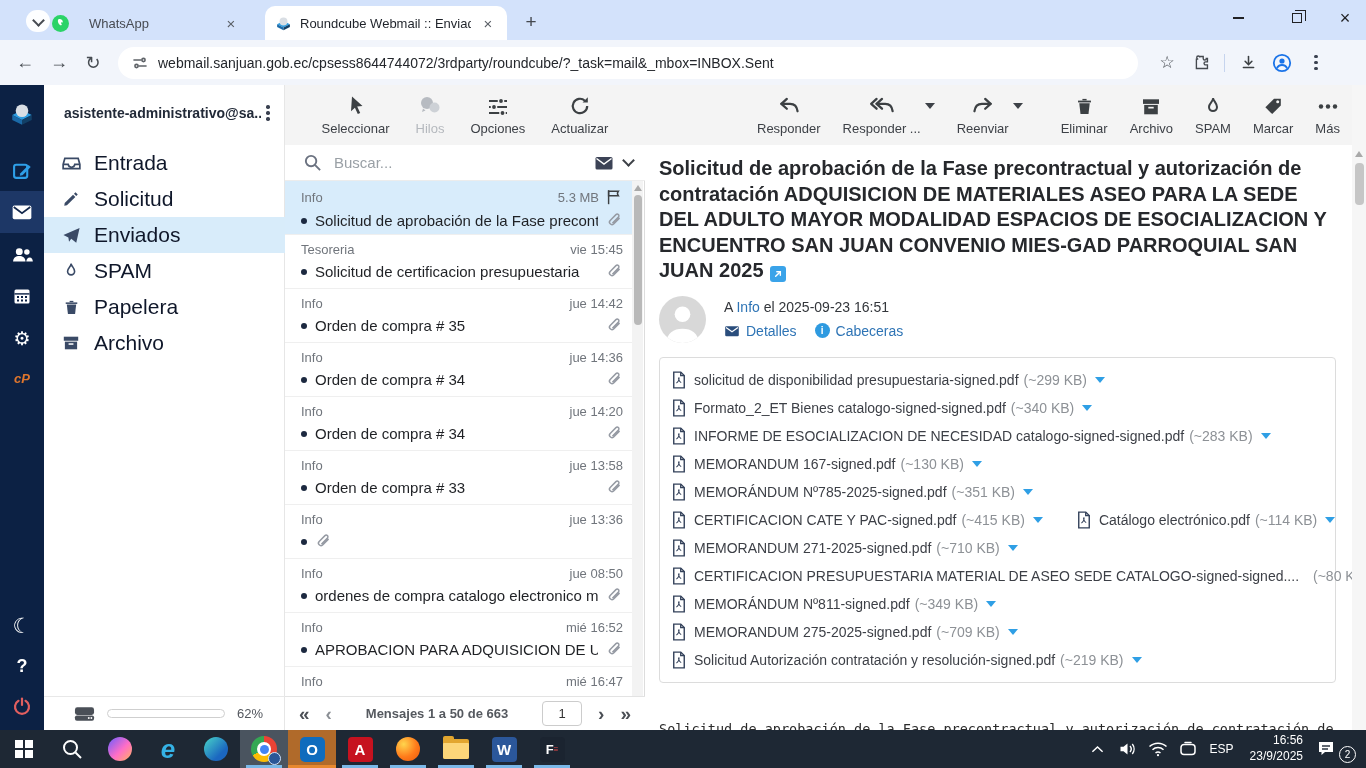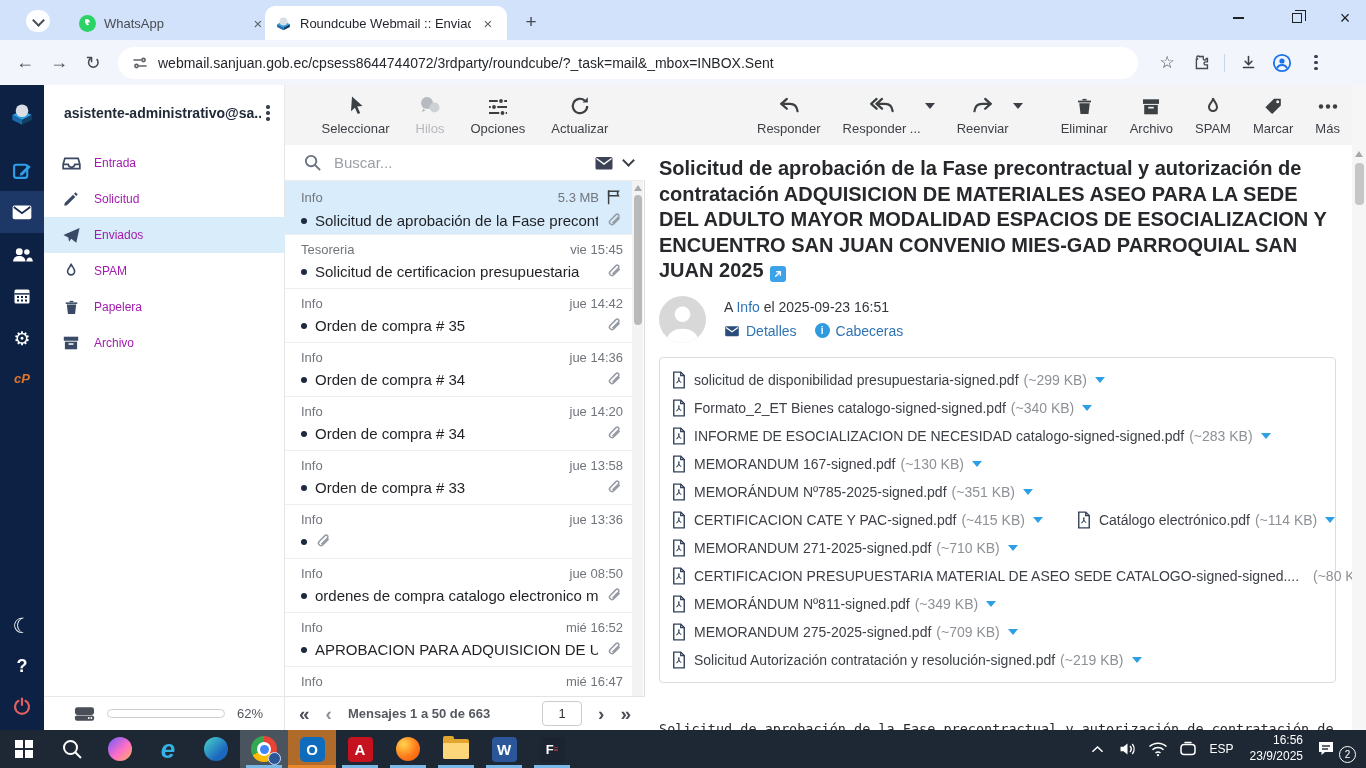--- a/index.html
+++ b/index.html
@@ -8,21 +8,21 @@
           font-family:"Liberation Sans",sans-serif;-webkit-font-smoothing:antialiased;}
   .abs{position:absolute;}
   .ico{display:inline-flex;align-items:center;justify-content:center;flex:none;}
   svg{display:block;}
 
   
   .tabstrip{left:0;top:0;width:1366px;height:40px;background:#d3e2fb;}
   .tabmenu{left:26px;top:10px;width:24px;height:22px;border-radius:11px;background:#fdfeff;
            display:flex;align-items:center;justify-content:center;}
   .tab{top:6px;height:34px;display:flex;align-items:center;padding:0 10px;font-size:13px;color:#474b52;}
-  .tab.inactive{left:69px;width:208px;}
+  .tab.inactive{left:42px;width:208px;gap:12px;}
   .tab.active{left:265px;width:242px;background:#fff;border-radius:10px 10px 0 0;color:#1f232a;}
   .tab .title{flex:1;white-space:nowrap;overflow:hidden;margin:0 8px;}
   .tab .close{font-size:15px;color:#5a5f66;width:18px;text-align:center;cursor:default;}
   .newtab{left:518px;top:9px;width:26px;height:26px;font-size:19px;color:#44484f;
           display:flex;align-items:center;justify-content:center;}
   .winctl{top:0;width:46px;height:36px;display:flex;align-items:center;justify-content:center;color:#202124;}
   .minbar{width:11px;height:1.6px;background:#202124;}
   .restore{width:10px;height:10px;border:1.4px solid #202124;position:relative;background:#d3e2fb;}
   .restore:before{content:"";position:absolute;left:2px;top:-4px;width:10px;height:10px;border:1.4px solid #202124;border-left:none;border-bottom:none;}
   .navbar{left:0;top:40px;width:1366px;height:45px;background:#f2f5fb;display:flex;align-items:center;}
@@ -42,21 +42,21 @@
   .cptext{color:#e0762d;font-weight:bold;font-style:italic;font-size:13px;}
   .moonglyph{color:#fff;font-size:21px;}
   .helpglyph{color:#fff;font-size:18px;font-weight:bold;}
 
   .folders{left:44px;top:0;width:241px;height:645px;background:#fff;border-right:1px solid #e6e6e6;}
   .acctrow{position:absolute;left:0;top:12px;width:241px;height:32px;display:flex;align-items:center;padding:0 10px 0 20px;}
   .acctmail{flex:1;font-size:14px;font-weight:bold;color:#222a38;white-space:nowrap;overflow:hidden;}
   .kebab{width:14px;display:flex;flex-direction:column;align-items:center;gap:2.5px;}
   .kebab i{width:3.4px;height:3.4px;border-radius:50%;background:#3a4150;}
   .folderlist{position:absolute;left:0;top:60px;width:241px;}
-  .folder{height:36px;display:flex;align-items:center;padding-left:16px;font-size:12px;color:#a21caf;}
+  .folder{height:36px;display:flex;align-items:center;padding-left:16px;font-size:21px;color:#0f172a;}
   .folder .ico{width:22px;margin-right:12px;}
   .folder.sel{background:#d8ecfa;}
   .quotarow{position:absolute;left:0;bottom:0;width:241px;height:34px;border-top:1px solid #e8e8e8;
             display:flex;align-items:center;padding:0 12px 0 30px;gap:12px;}
   .quotabar{width:118px;height:9px;border:1px solid #cfcfcf;border-radius:5px;background:#fff;overflow:hidden;}
   .quotafill{height:100%;width:62%;background:#69c2f3;border-radius:5px;}
   .quotapct{font-size:13px;color:#53575e;}
 
   .listcol{left:285px;top:0;width:360px;height:645px;background:#fff;border-right:1px solid #ddd;}
   .ltoolbar{position:absolute;left:0;top:0;width:360px;height:60px;background:#f4f4f4;
@@ -79,21 +79,21 @@
   .mline2{display:flex;align-items:center;margin-top:6px;gap:8px;}
   .dot{width:6px;height:6px;border-radius:50%;background:#1c2940;flex:none;}
   .subj{flex:1;min-width:0;font-size:15px;color:#1f2125;white-space:nowrap;overflow:hidden;}
   .lscroll{position:absolute;right:1px;top:96px;width:11px;height:515px;background:#f3f3f3;}
   .lthumb{position:absolute;left:1.5px;top:14px;width:8px;height:130px;background:#b9b9b9;border-radius:4px;}
   .scrolltri{width:0;height:0;border-left:4.5px solid transparent;border-right:4.5px solid transparent;border-bottom:6px solid #a9a9a9;margin:4px auto 0;}
   .pagerow{position:absolute;left:0;bottom:0;width:360px;height:34px;background:#fff;border-top:1px solid #e3e3e3;
            display:flex;align-items:center;padding:0 14px;gap:16px;}
   .pglyph{font-size:19px;color:#4b4f55;font-weight:bold;line-height:1;}
   .pglyph.dim{color:#8b8f95;}
-  .pagelabel{flex:1;text-align:left;font-size:13px;font-weight:bold;color:#55595f;}
+  .pagelabel{flex:1;text-align:center;font-size:13px;font-weight:bold;color:#55595f;}
   .pageinput{width:40px;height:25px;border:1px solid #ccc;border-radius:4px;text-align:center;font-size:13px;color:#333;font-family:inherit;}
 
   .msgview{left:645px;top:0;width:721px;height:645px;background:#fff;}
   .mtoolbar{position:absolute;left:0;top:0;width:721px;height:60px;background:#f4f4f4;
             display:flex;align-items:flex-start;padding:9px 0 0 112px;gap:22px;}
   .mcontent{position:absolute;left:0;top:60px;width:707px;height:585px;overflow:hidden;}
   .subject{margin:11px 14px 0;width:672px;font-size:20px;line-height:25.5px;font-weight:bold;color:#26282c;}
   .extlink{display:inline-flex;width:16px;height:16px;border-radius:3px;background:#3aa3e9;vertical-align:-2px;margin-left:6px;align-items:center;justify-content:center;}
   .fromrow{display:flex;margin:12px 14px 0;gap:18px;}
   .avatar{width:47px;height:47px;border-radius:50%;background:#d8d8d8;overflow:hidden;display:flex;align-items:flex-end;justify-content:center;}

